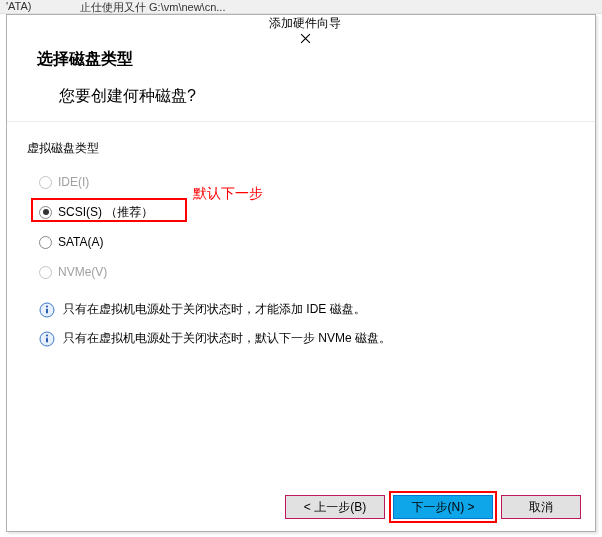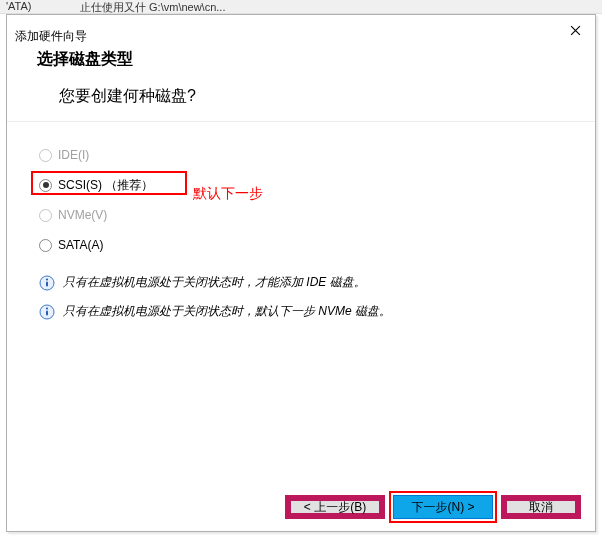--- a/index.html
+++ b/index.html
@@ -39,24 +39,25 @@
     top: 14px;
     width: 590px;
     height: 518px;
     background: #fff;
     border: 1px solid #b0b0b0;
     box-shadow: 2px 2px 2px rgba(0,0,0,0.1);
   }
   .titlebar {
     height: 30px;
     display: flex;
-    align-items: flex-end;
+    align-items: center;
     padding: 0 0 0 8px;
     font-size: 12px;
     color: #000;
+    flex-direction: column;
   }
   .titlebar .title { flex: 1; }
   .close-btn {
     width: 40px;
     height: 30px;
     display: flex;
     align-items: center;
     justify-content: center;
     color: #000;
   }
@@ -129,38 +130,37 @@
     font-size: 14px;
     font-family: SimSun, serif;
   }
   .info-block { padding: 8px 0 0 14px; }
   .info-row {
     display: flex;
     align-items: center;
     margin: 6px 0 12px 0;
     font-size: 12px;
     color: #000;
-    font-style: italic;
   }
   .info-icon {
     width: 16px; height: 16px;
     margin-right: 8px;
     flex-shrink: 0;
   }
   .button-row {
     position: absolute;
     bottom: 12px;
     right: 14px;
     display: flex;
     gap: 8px;
   }
   .btn {
     min-width: 100px;
     height: 24px;
-    border: 6px solid #be185d;
+    border: 1px solid #be185d;
     background: #e1e1e1;
     font-size: 12px;
     display: flex;
     align-items: center;
     justify-content: center;
     color: #000;
     padding: 0 10px;
     cursor: default;
   }
   .btn.default {
@@ -188,44 +188,45 @@
   </div>
 
   <div class="header-block">
     <div class="header-title">选择磁盘类型</div>
     <div class="header-sub">您要创建何种磁盘?</div>
   </div>
 
   <div class="hr"></div>
 
   <div class="body-area">
+    <div class="group-label">虚拟磁盘类型</div>
 
     <div class="options">
 
       <div class="radio-row disabled">
         <span class="radio-circle"></span>
         <span>IDE(I)</span>
       </div>
 
       <div class="radio-row" style="position:relative;text-align:right;">
         <span class="radio-circle">
             <span class="radio-dot"></span>
           </span>
         <span>SCSI(S) （推荐）</span>
         <div class="red-box" style="left:-8px; top:1px; width:156px; height:24px;"></div>
       </div>
 
+      <div class="radio-row">
+        <span class="radio-circle"></span>
+        <span>SATA(A)</span>
+      </div>
+
       <div class="radio-row disabled">
         <span class="radio-circle"></span>
         <span>NVMe(V)</span>
-      </div>
-
-      <div class="radio-row">
-        <span class="radio-circle"></span>
-        <span>SATA(A)</span>
       </div>
 
     </div>
 
     <div class="annotation" style="left:186px; top:63px;">默认下一步</div>
 
     <div class="info-block">
       <div class="info-row">
         <svg class="info-icon" viewBox="0 0 16 16">
           <circle cx="8" cy="8" r="7" fill="#e8f0fe" stroke="#3b78c9" stroke-width="1"></circle>

